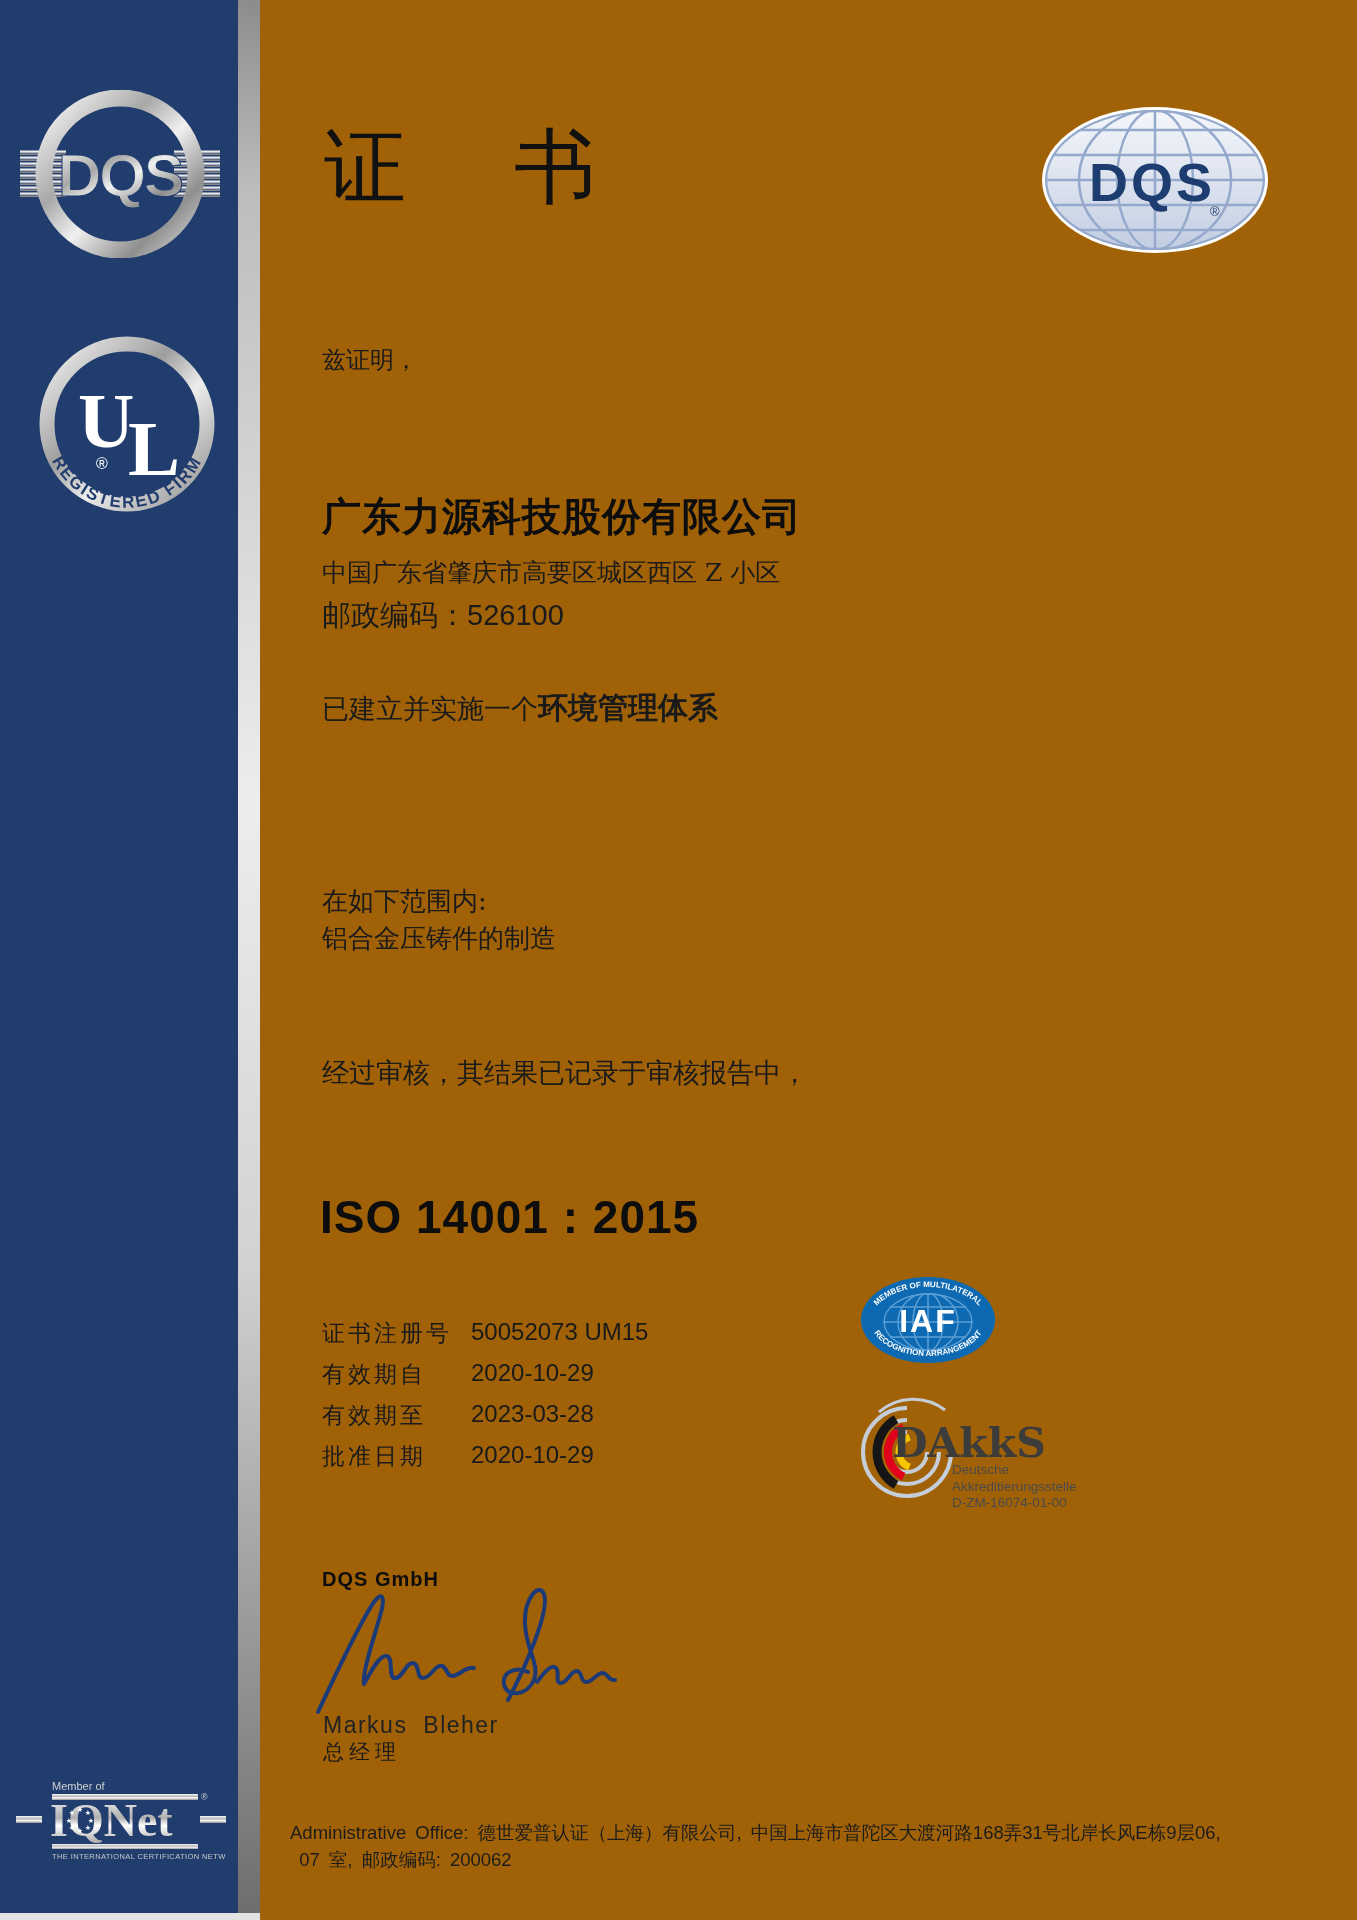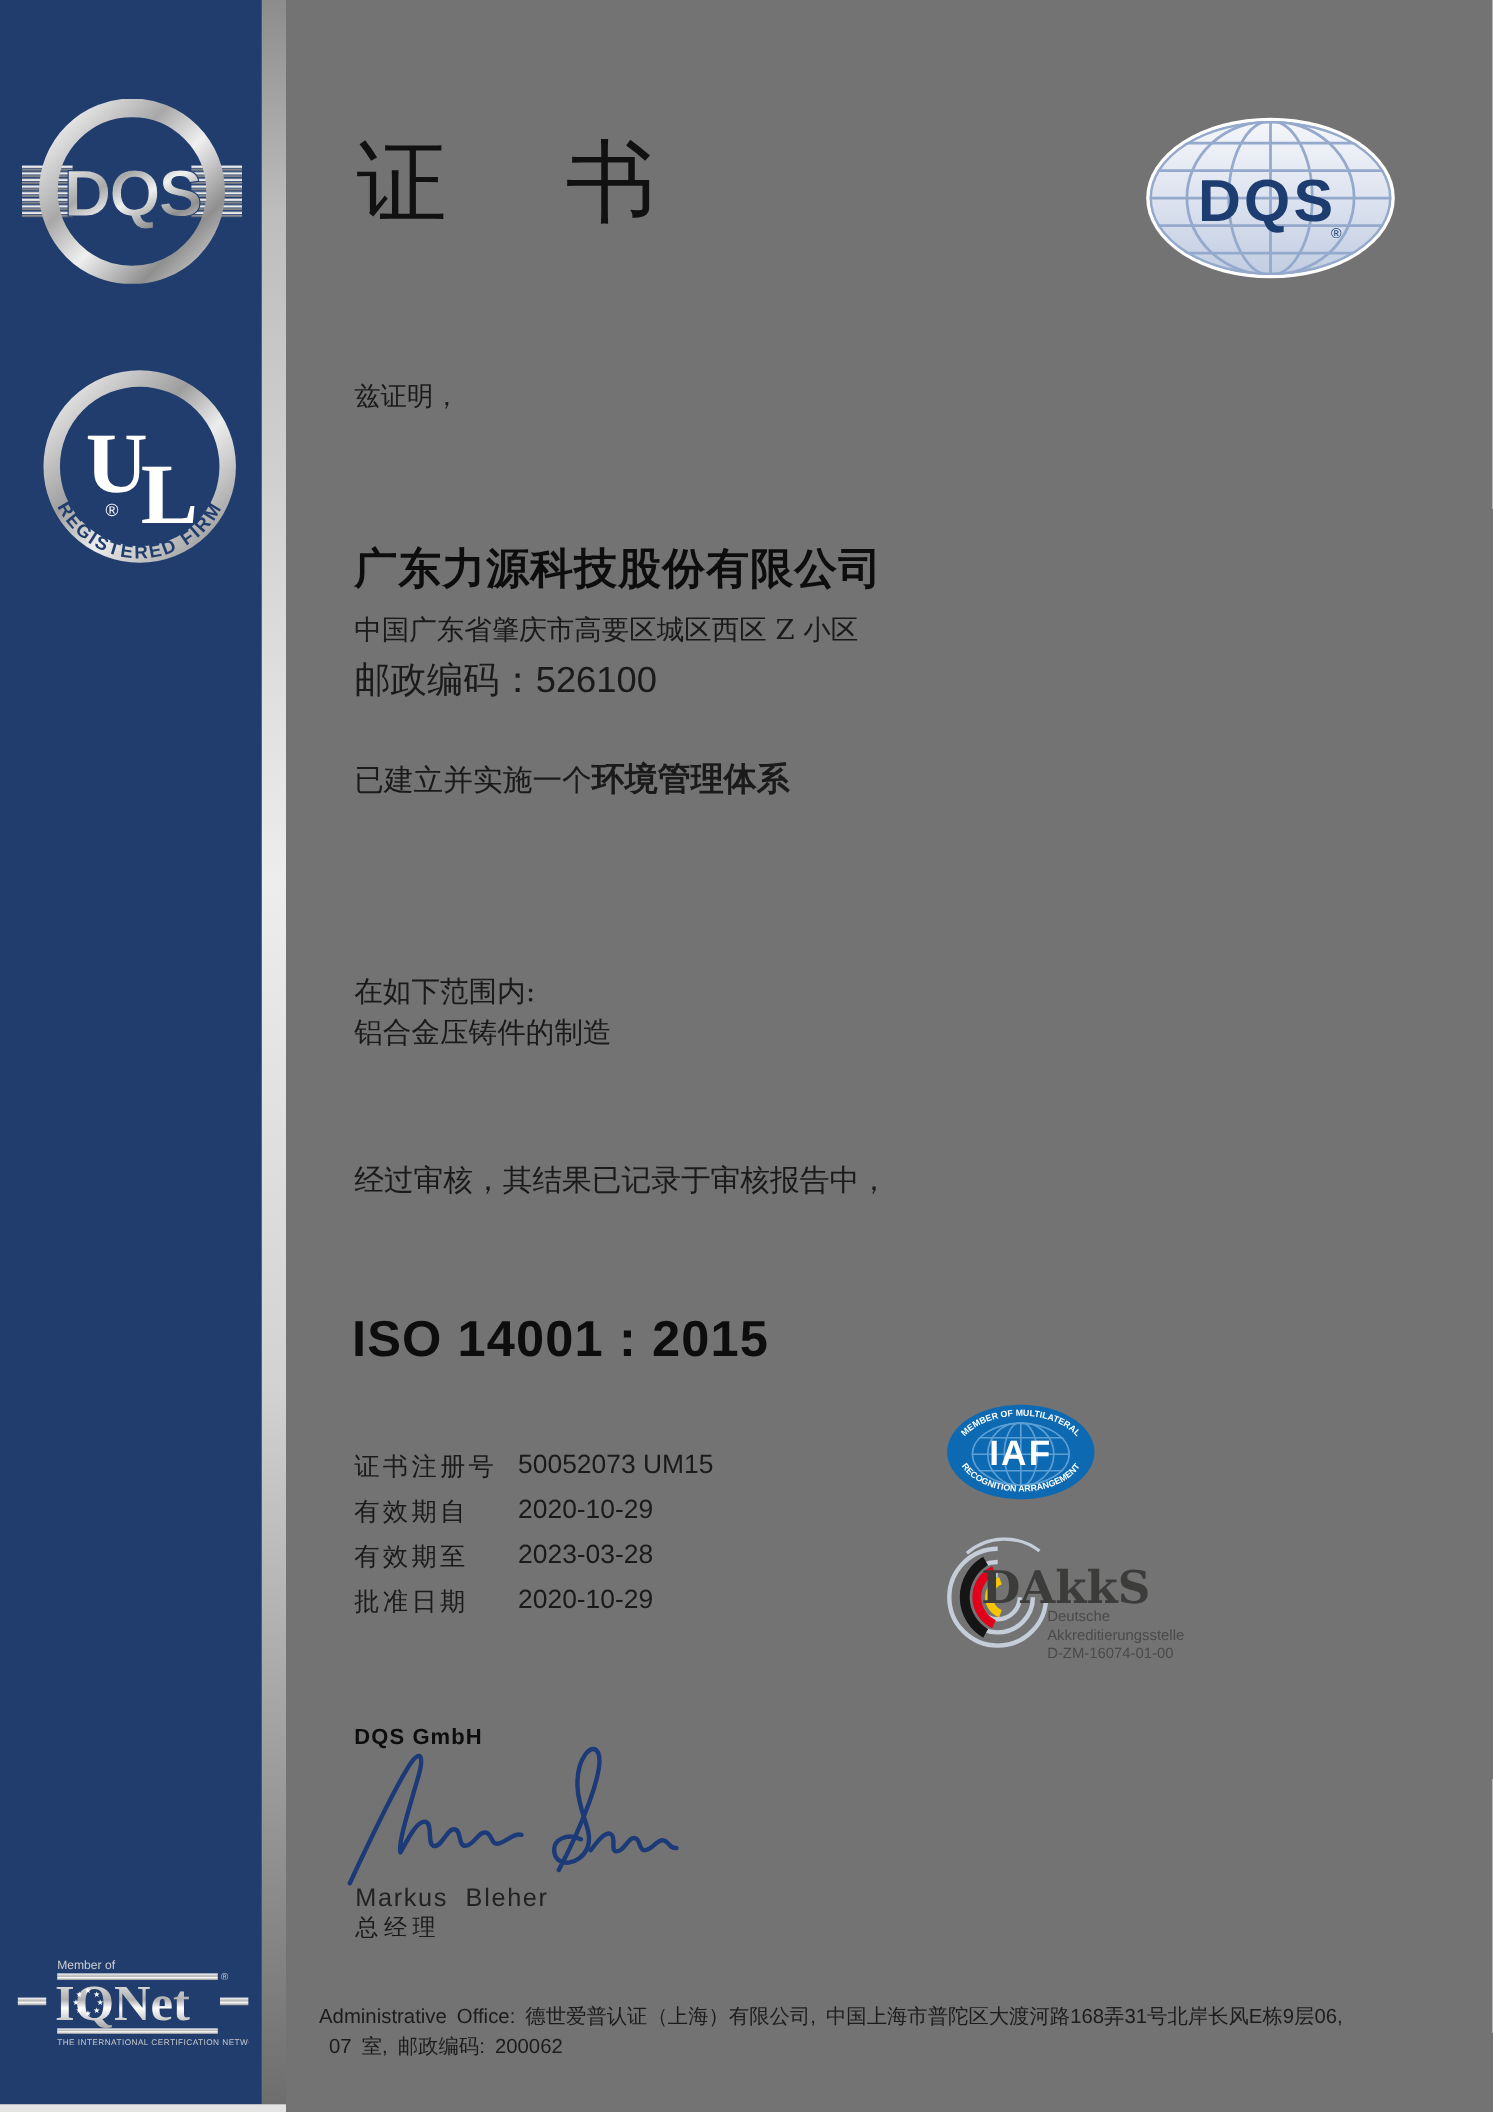--- a/index.html
+++ b/index.html
@@ -1,33 +1,33 @@
 <!DOCTYPE html>
 <html><head>
 <meta charset="utf-8">
 <style>
   html,body{margin:0;padding:0;background:#ffffff;}
-  .page{position:relative;width:1357px;height:1920px;background:#737373;overflow:hidden;
+  .page{position:relative;width:1357px;height:1920px;background:#a16207;overflow:hidden;
         font-family:"Liberation Sans",sans-serif;color:#1a1a1a;}
   .abs{position:absolute;}
   .cn{font-family:"DejaVu Serif","Liberation Serif",serif;}
   .sans{font-family:"Liberation Sans",sans-serif;}
 
   .sidebar{left:0;top:0;width:238px;height:1913px;background:#203d6e;}
   .edge-strip{left:238px;top:0;width:22px;height:1913px;
       background:linear-gradient(to bottom,#8c8c8c 0%,#bdbdbd 10%,#ededed 42%,#d2d2d2 66%,#9a9a9a 85%,#6e6e6e 100%);}
   .bottom-strip{left:0;top:1913px;width:260px;height:7px;background:#e3e3e3;}
 
   .doc-title{left:324px;top:126px;font-size:82px;line-height:1;color:#111;}
   .doc-title .t2{margin-left:108px;}
 
   .intro{left:322px;top:344px;font-size:24px;}
   .company{left:322px;top:490px;font-size:39px;font-weight:bold;color:#0d0d0d;letter-spacing:1px;}
   .addr{left:322px;top:556px;font-size:25px;}
-  .postal{left:322px;top:596px;font-size:33px;}
+  .postal{left:322px;top:596px;font-size:29px;}
   .postal .num{font-family:"Liberation Sans",sans-serif;}
 
   .established{left:322px;top:688px;font-size:27px;text-align:right;}
   .established .b{font-size:30px;font-weight:bold;}
 
   .scope-label{left:322px;top:884px;font-size:26px;}
   .scope-value{left:322px;top:921px;font-size:26px;}
 
   .audit1{left:322px;top:1055px;font-size:27px;}
   .audit2{left:322px;top:1093px;font-size:27px;}

